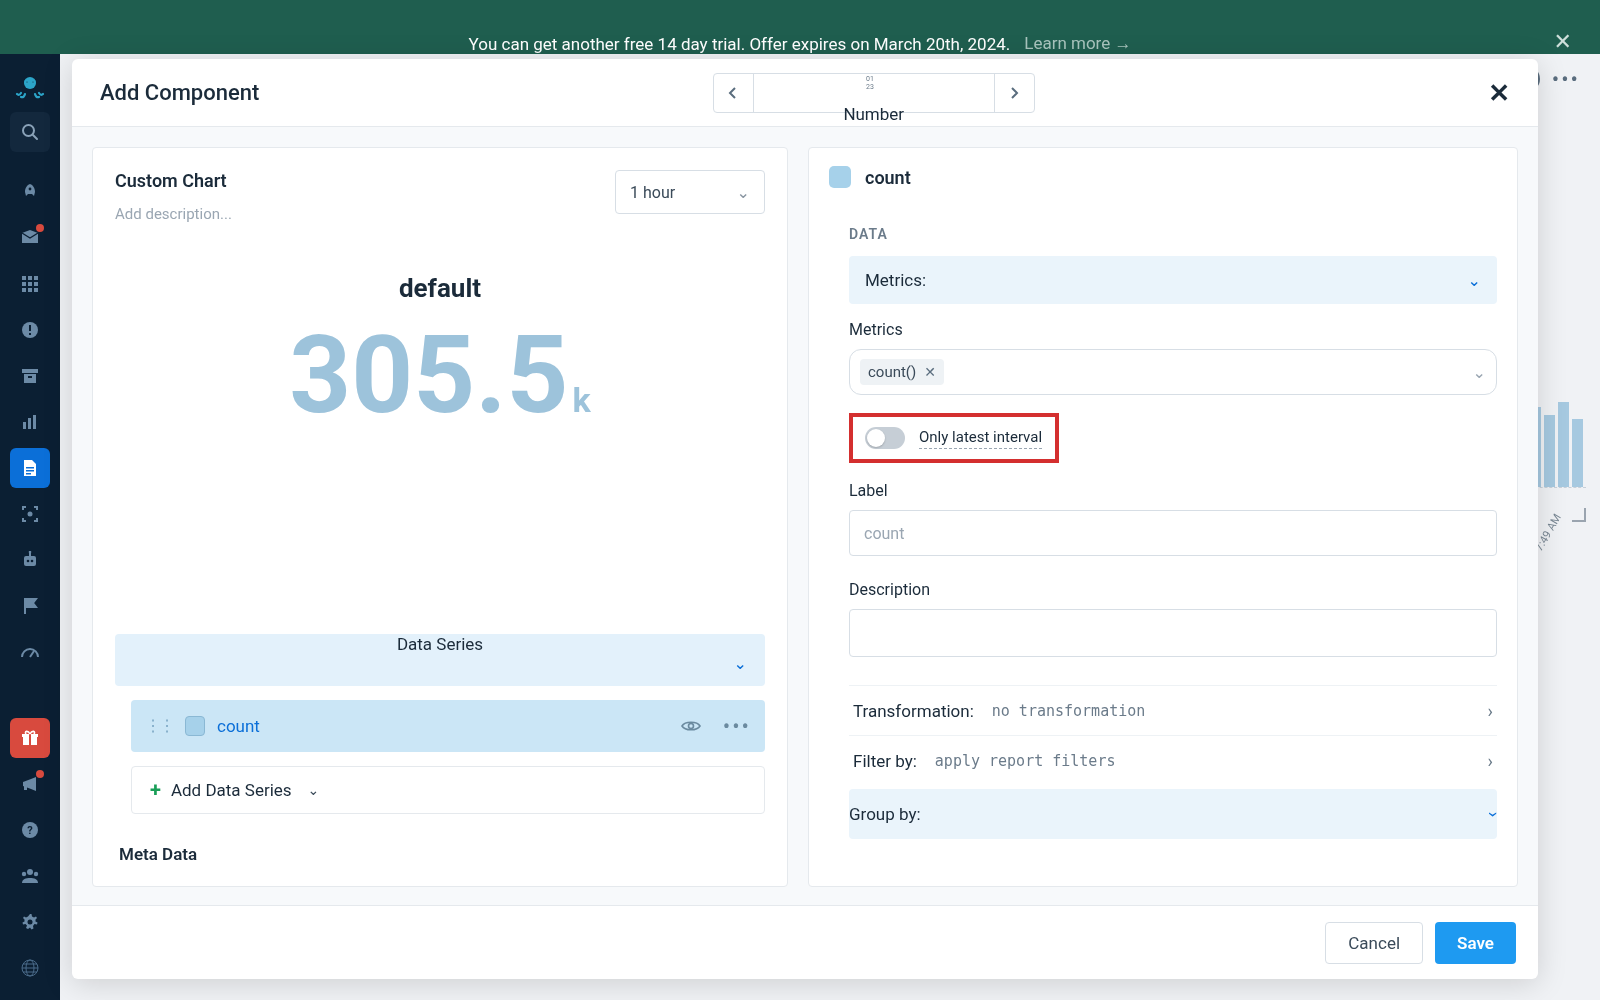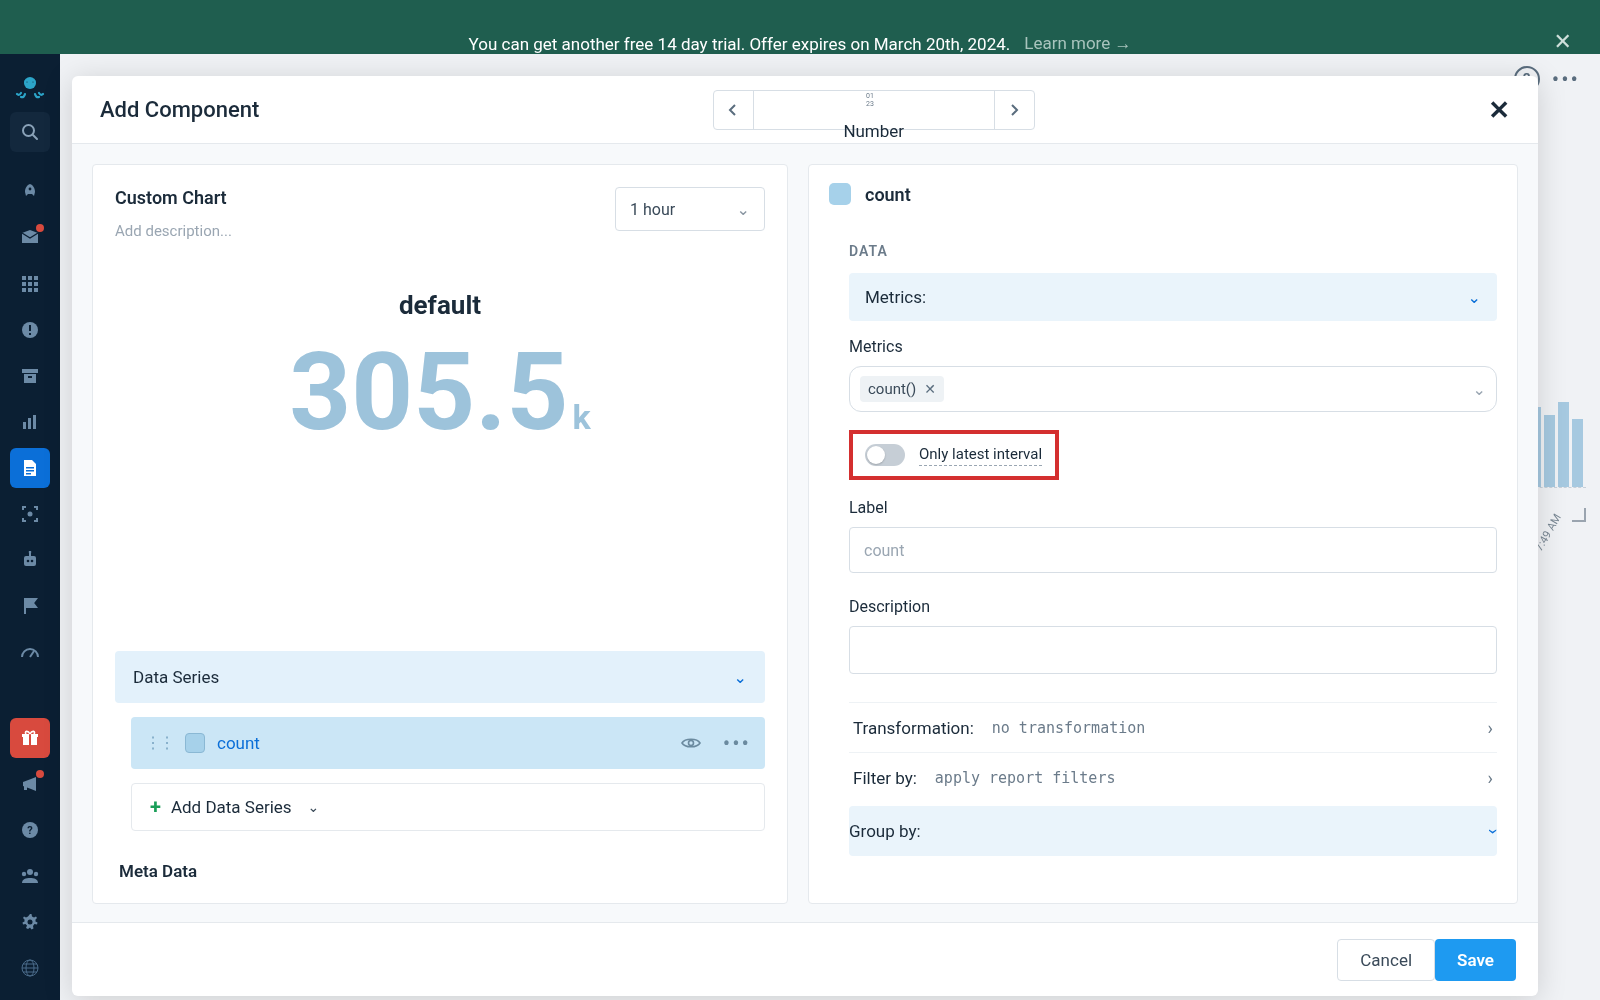--- a/index.html
+++ b/index.html
@@ -23,21 +23,21 @@
 .right-bg { flex: 1; position: relative; background: #f0f2f5; }
 .bg-hint { position:absolute; top:12px; right:20px; color:#5a6d7e; display:flex; align-items:center; gap:12px; }
 .bg-ellipsis { font-size:22px; letter-spacing:2px; }
 .help-circle { width:26px;height:26px;border:2px solid #5a6d7e;border-radius:50%;display:flex;align-items:center;justify-content:center;font-size:15px;font-weight:600;}
 .bg-chart { position:absolute; right:14px; top:324px; width:56px; height:160px; }
 .bg-chart .bars { display:flex; gap:3px; align-items:flex-end; height:110px; border-bottom:1px dashed #c7d0d9; }
 .bg-chart .bars div{ width:11px; background:#a6c9e0; height:80px;}
 .bg-chart .lbl { transform: rotate(-60deg); font-size:11px; color:#7a8894; margin-top:28px; margin-left:-8px; }
 .bg-corner { position:absolute; right:14px; bottom:478px; width:14px;height:14px;border-right:2px solid #9aa4af;border-bottom:2px solid #9aa4af;}
 
-.modal { position: absolute; left: 12px; top: 22px; width: 1466px; height: 920px; background: #fff; border-radius: 6px; box-shadow: 0 4px 30px rgba(0,0,0,0.15); display:flex; flex-direction:column; }
+.modal { position: absolute; left: 12px; top: 5px; width: 1466px; height: 920px; background: #fff; border-radius: 6px; box-shadow: 0 4px 30px rgba(0,0,0,0.15); display:flex; flex-direction:column; }
 .modal-header { height: 68px; border-bottom: 1px solid #e5e9ed; display:flex; align-items:center; padding: 0 28px; }
 .modal-title { font-size: 22px; color:#1b2b3a; font-weight:500; }
 .type-picker { margin: 0 auto; display:flex; align-items:center; border:1px solid #d7dee5; border-radius:4px; height:40px; }
 .type-picker .arrow { width:40px; display:flex;align-items:center;justify-content:center;color:#5a6d7e;border-right:1px solid #d7dee5; height:100%; }
 .type-picker .arrow.right { border-right:none; border-left:1px solid #d7dee5;}
 .type-picker .mid { width:240px; display:flex; align-items:center; padding:0 14px; gap:12px; color:#1b2b3a; font-size:17px; height:100%;flex-direction:column; }
 .type-picker .mid .numicon { color:#6b7b8a; font-size:14px; line-height:1; }
 .type-picker .mid .caret { margin-left:auto; color:#8a96a2; font-size:12px;}
 .modal-close { font-size:26px; font-weight:700; color:#1b2b3a; cursor:pointer; }
 
@@ -51,21 +51,21 @@
 .chart-desc { font-size:15px; color:#9aa6b2; margin-top:14px; }
 .interval-dd { margin-left:auto; width:150px; height:44px; border:1px solid #d7dee5; border-radius:4px; display:flex; align-items:center; padding:0 14px; color:#3a4a59; font-size:16px;}
 .interval-dd .caret { margin-left:auto; color:#8a96a2; }
 
 .big-number-wrap { text-align:center; margin-top:50px;}
 .big-label { font-size:26px; font-weight:700; color:#1b2b3a; margin-bottom:18px;}
 .big-number { font-size:108px; font-weight:700; color:#9dc3db; line-height:1; }
 .big-number .unit { font-size:34px; font-weight:700; margin-left:4px;}
 
 .section-bar { margin-top:auto; }
-.accordion { background:#e3f1fb; border-radius:4px; height:52px; display:flex; align-items:center; padding:0 18px; color:#1b2b3a; font-size:17px; }
+.accordion { background:#e3f1fb; border-radius:4px; height:52px; display:flex; align-items:center; padding:0 18px; color:#1b2b3a; font-size:17px;flex-direction:column; }
 .accordion .caret { margin-left:auto; color:#0b6fd8; font-size:16px; transform:rotate(0);}
 .series-item { margin:14px 0 0 16px; background:#cbe6f6; height:52px; border-radius:4px; display:flex; align-items:center; padding:0 14px; gap:12px;}
 .drag-dots { color:#7da8c4; font-size:16px; letter-spacing:-2px; line-height:0.5;}
 .color-chip { width:20px;height:20px;border-radius:4px;background:#a6d1ea;border:1px solid #8ab8d4;}
 .series-name { color:#0b6fd8; font-size:17px; }
 .eye { margin-left:auto; color:#6b8a9f; font-size:18px;}
 .dots3 { color:#6b8a9f; font-size:22px; letter-spacing:2px; margin-left:10px;}
 .add-series { margin:14px 0 0 16px; height:48px; display:flex; align-items:center; padding:0 18px; gap:10px; color:#1b2b3a; font-size:17px; border:1px solid #e5e9ed; border-radius:4px;}
 .add-series .plus { color:#1a9e58; font-weight:700; font-size:20px;}
 .add-series .caret { color:#3a4a59; font-size:14px; margin-left:6px;}
@@ -89,21 +89,21 @@
 .toggle-label { font-size:15px; color:#1b2b3a; border-bottom:1px dashed #9aa6b2; padding-bottom:2px;}
 .text-input { width:100%; height:46px; border:1px solid #d7dee5; border-radius:4px; padding:0 14px; font-size:16px; color:#3a4a59; }
 .text-input::placeholder { color:#9aa6b2; }
 .text-area { width:100%; height:48px; border:1px solid #d7dee5; border-radius:4px; }
 .navrow { height:50px; border-top:1px solid #eef2f5; display:flex; align-items:center; padding:0 4px; font-size:17px; color:#1b2b3a;}
 .navrow .val { margin-left:18px; color:#6b7b8a; font-family: ui-monospace, Menlo, monospace; font-size:15px;}
 .navrow .chev { margin-left:auto; color:#6b7b8a; font-size:18px;}
 .navrow.group { background:#eaf4fb; border-radius:4px; border-top:none; margin-top:4px; padding:0 0;}
 .navrow.group .chev { color:#0b6fd8; transform:rotate(90deg);}
 
-.modal-footer { height:74px; border-top:1px solid #e5e9ed; display:flex; align-items:center; justify-content:flex-end; padding:0 22px; }
+.modal-footer { height:74px; border-top:1px solid #e5e9ed; display:flex; align-items:center; justify-content:flex-end; padding:0 22px; gap:12px;}
 .btn { height:42px; padding:0 22px; border-radius:4px; font-size:17px; display:flex; align-items:center; cursor:pointer;}
 .btn.secondary { background:#fff; border:1px solid #d7dee5; color:#3a4a59;}
 .btn.primary { background:#1e9af1; color:#fff; font-weight:600;}
 
 svg { display:block; }
 </style>
 </head>
 <body>
 
 <div class="banner">

